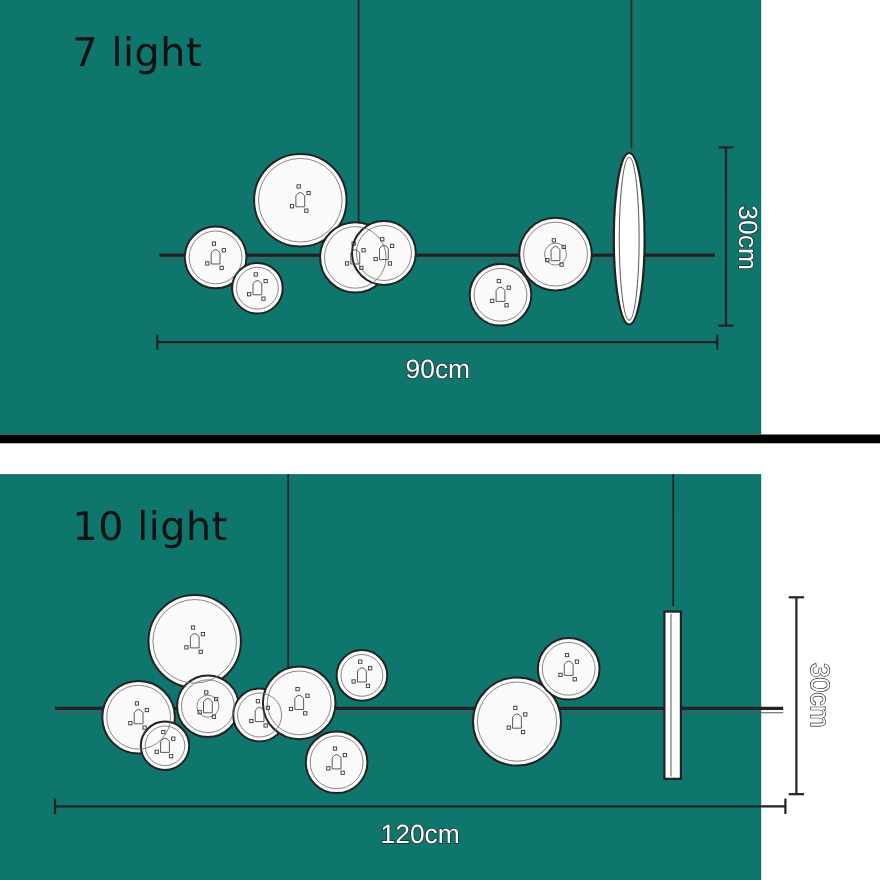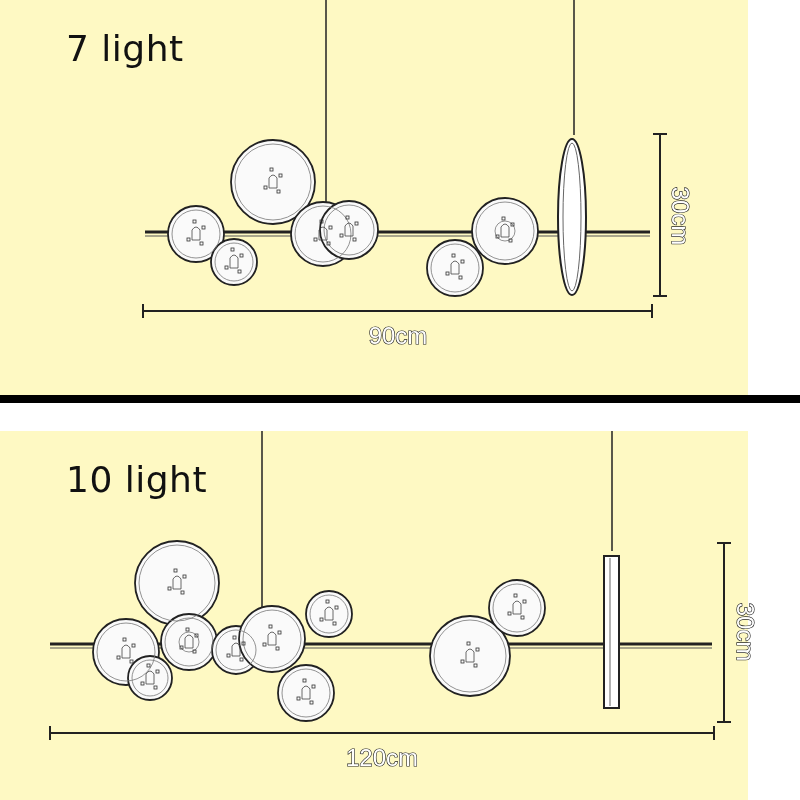--- a/index.html
+++ b/index.html
@@ -1,17 +1,17 @@
 <!DOCTYPE html>
 <html><head>
 <meta charset="utf-8">
 <style>
   html, body { margin: 0; padding: 0; background: #ffffff; }
   body { width: 800px; height: 800px; position: relative; overflow: hidden; font-family: "DejaVu Sans", sans-serif; }
-  .panel { position: absolute; left: 0; width: 748px; background: #fef9c3; }
+  .panel { position: absolute; left: 0; width: 692px; background: #0f766e; }
   .panel-top { top: 0; height: 395px; }
   .panel-bottom { top: 403px; height: 397px; margin-top: 28px; }
   .divider { position: absolute; left: 0; top: 395px; width: 800px; height: 8px; background: #000; }
   .title { position: absolute; font-size: 36px; color: #111; letter-spacing: 0.5px; }
   .title-top { left: 66px; top: 28px; }
   .title-bottom { left: 66px; top: 28px; }
   .outline-text { font-family: "Liberation Sans", sans-serif; font-size: 24px; fill: #fff; stroke: #222; stroke-width: 1.2px; paint-order: stroke; }
   svg { position: absolute; left: 0; top: 0; }
 </style>
 </head>

